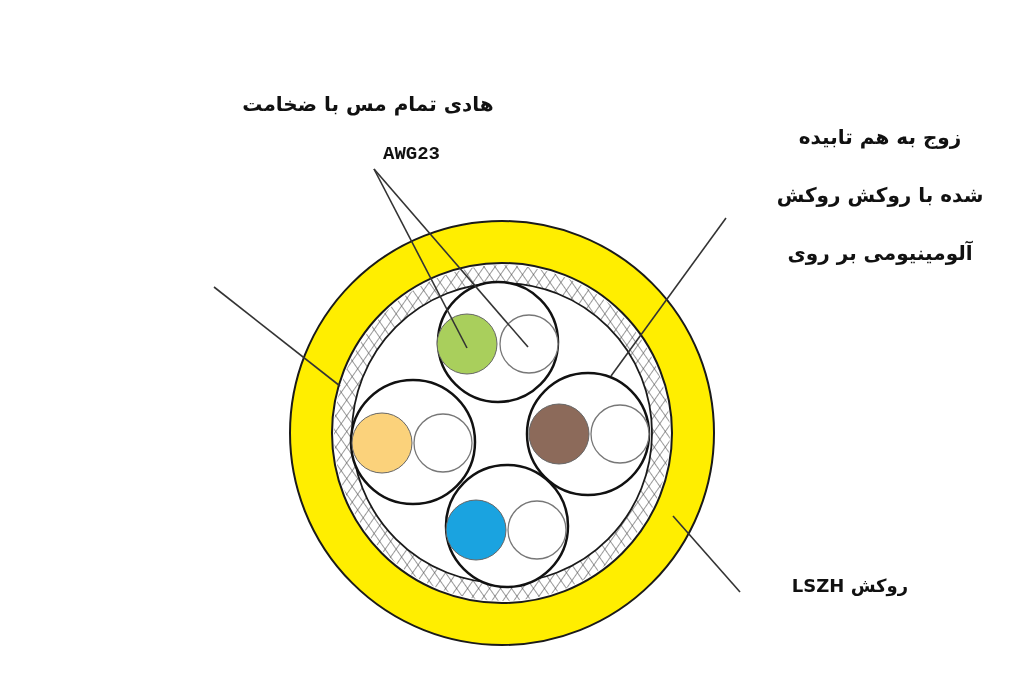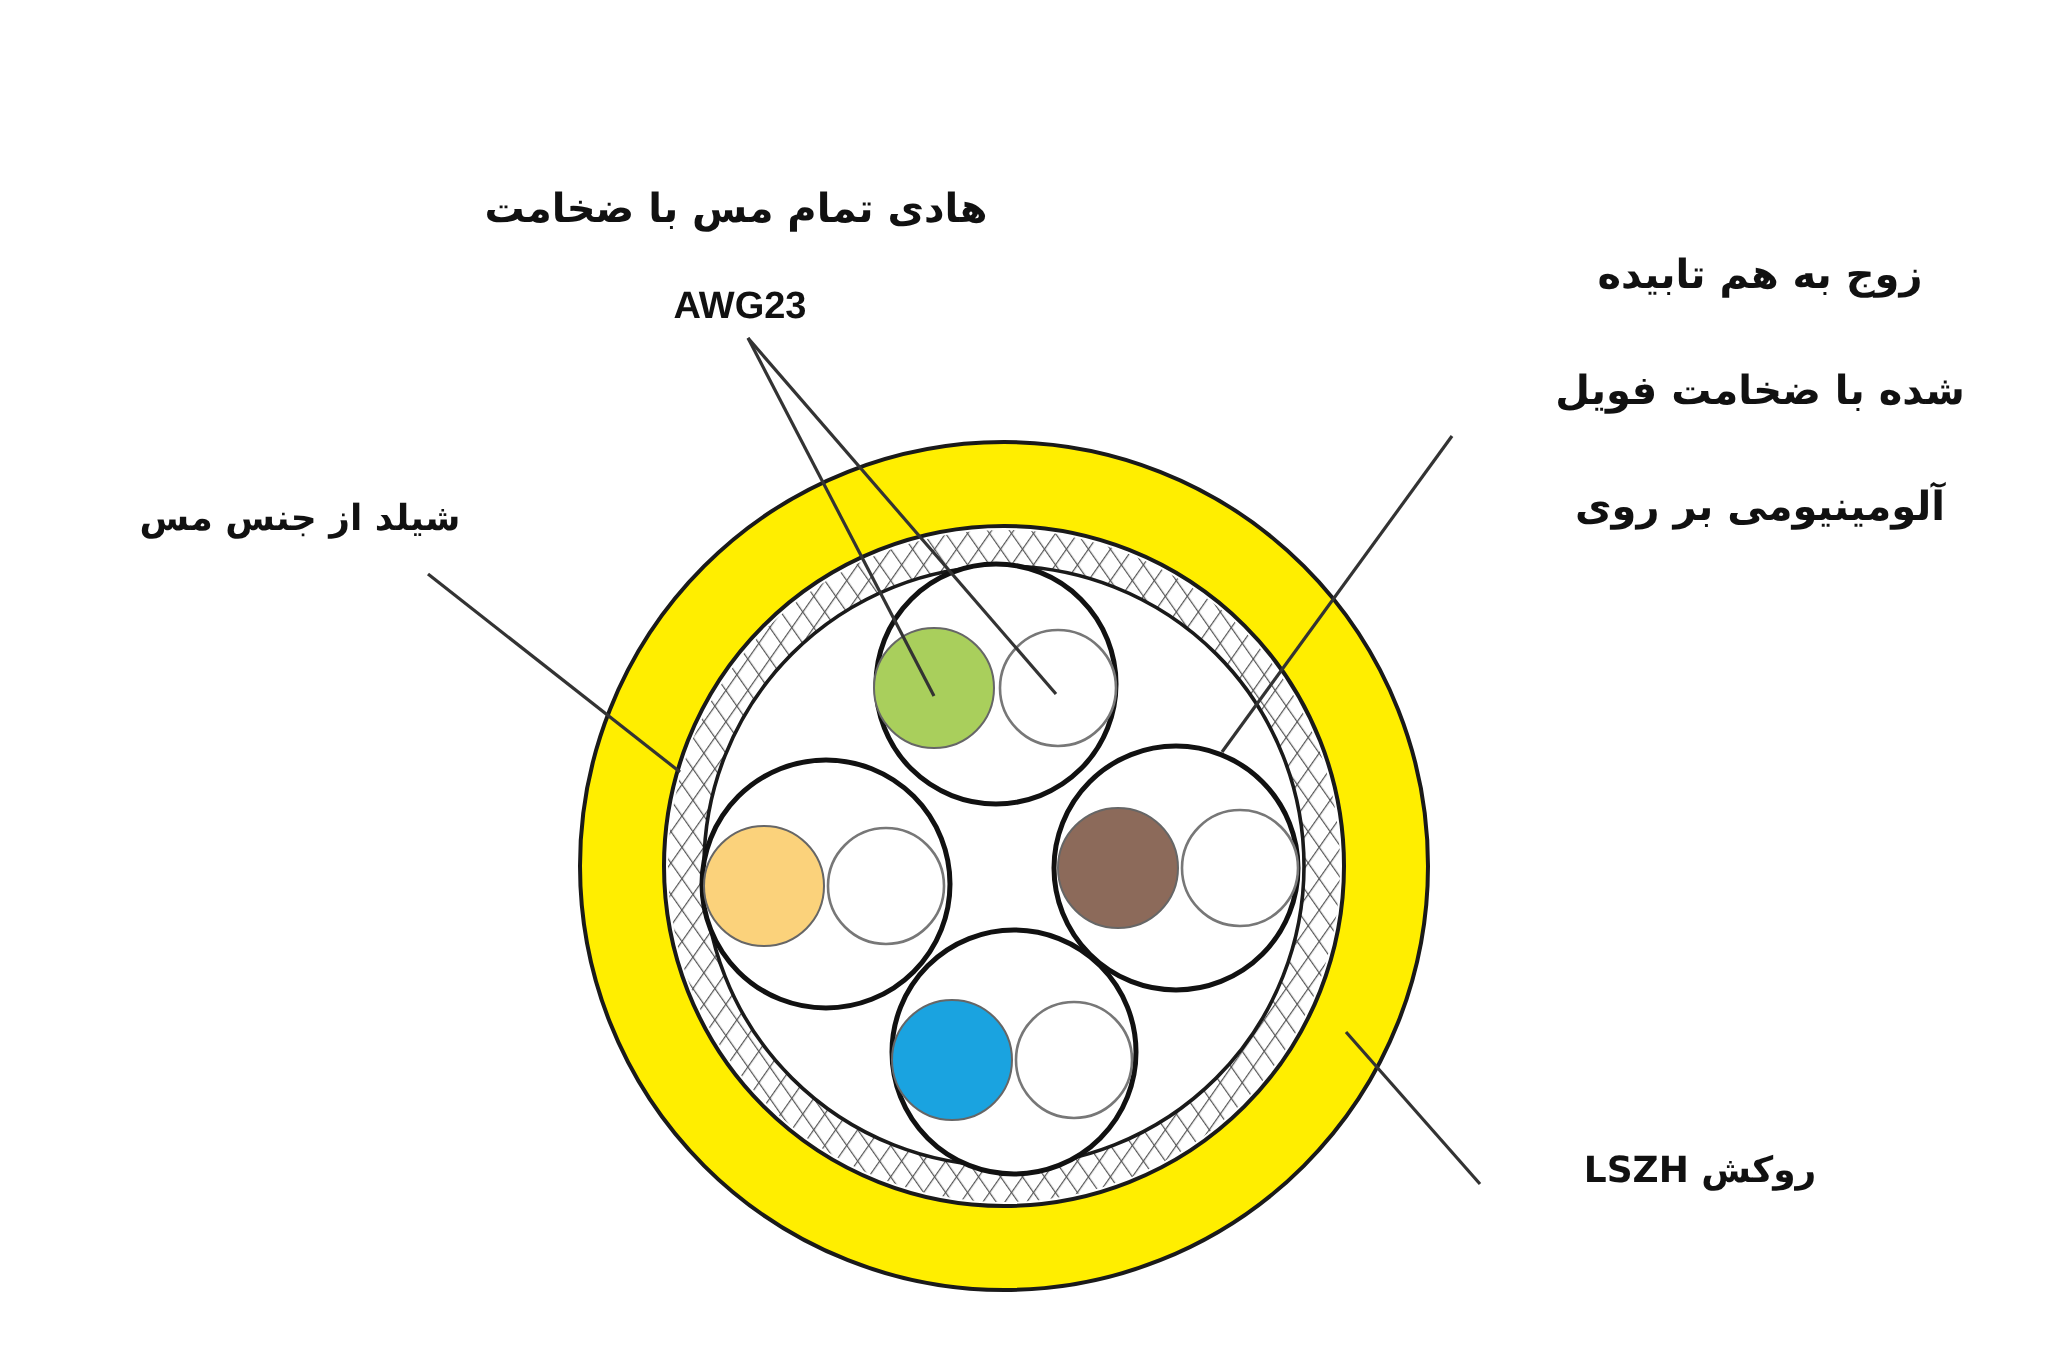--- a/index.html
+++ b/index.html
@@ -3,21 +3,21 @@
 <meta charset="utf-8">
 <style>
   html, body { margin:0; padding:0; background:#ffffff; }
   body { width:1024px; height:682px; position:relative; overflow:hidden;
          font-family:"DejaVu Sans", sans-serif; }
   .diagram { position:absolute; left:0; top:0; width:1024px; height:505px; }
   .label { position:absolute; color:#111; font-weight:bold; text-align:center;
            font-family:"DejaVu Sans", sans-serif; white-space:nowrap; }
   .rtl { direction:rtl; }
   #lbl-conductor { left:218px; top:92px; width:300px; font-size:20px; }
-  #lbl-awg { left:300px; top:143px; width:140px; font-size:19px; font-family:Liberation Sans, sans-serif; }
+  #lbl-awg { left:300px; top:143px; width:140px; font-size:19px; font-family:Liberation Mono, monospace;text-align:right; }
   #lbl-shield { left:50px; top:249px; width:200px; font-size:18px; }
   #lbl-pair { left:745px; top:108px; width:270px; font-size:20px; line-height:58px; }
   #lbl-jacket { left:735px; top:575px; width:230px; font-size:18px; }
 </style>
 </head>
 <body>
 
 <div class="diagram">
   <svg width="1024" height="682" viewBox="0 0 1024 682">
     <defs>
@@ -70,20 +70,19 @@
       <line x1="374" y1="169" x2="467" y2="348"></line>
       <line x1="374" y1="169" x2="528" y2="347"></line>
       <line x1="214" y1="287" x2="340" y2="386"></line>
       <line x1="726" y1="218" x2="611" y2="376"></line>
       <line x1="673" y1="516" x2="740" y2="592"></line>
     </g>
   </svg>
 
   <div id="lbl-conductor" class="label rtl">هادی تمام مس با ضخامت</div>
   <div id="lbl-awg" class="label">AWG23</div>
-  <div id="lbl-shield" class="label rtl">شیلد از جنس مس</div>
   <div id="lbl-pair" class="label rtl">
     <div>زوج به هم تابیده</div>
-    <div>شده با ضخامت فویل</div>
+    <div>شده با روکش روکش</div>
     <div>آلومینیومی بر روی</div>
   </div>
   <div id="lbl-jacket" class="label rtl">روکش LSZH</div>
 </div>
 
 </body></html>

